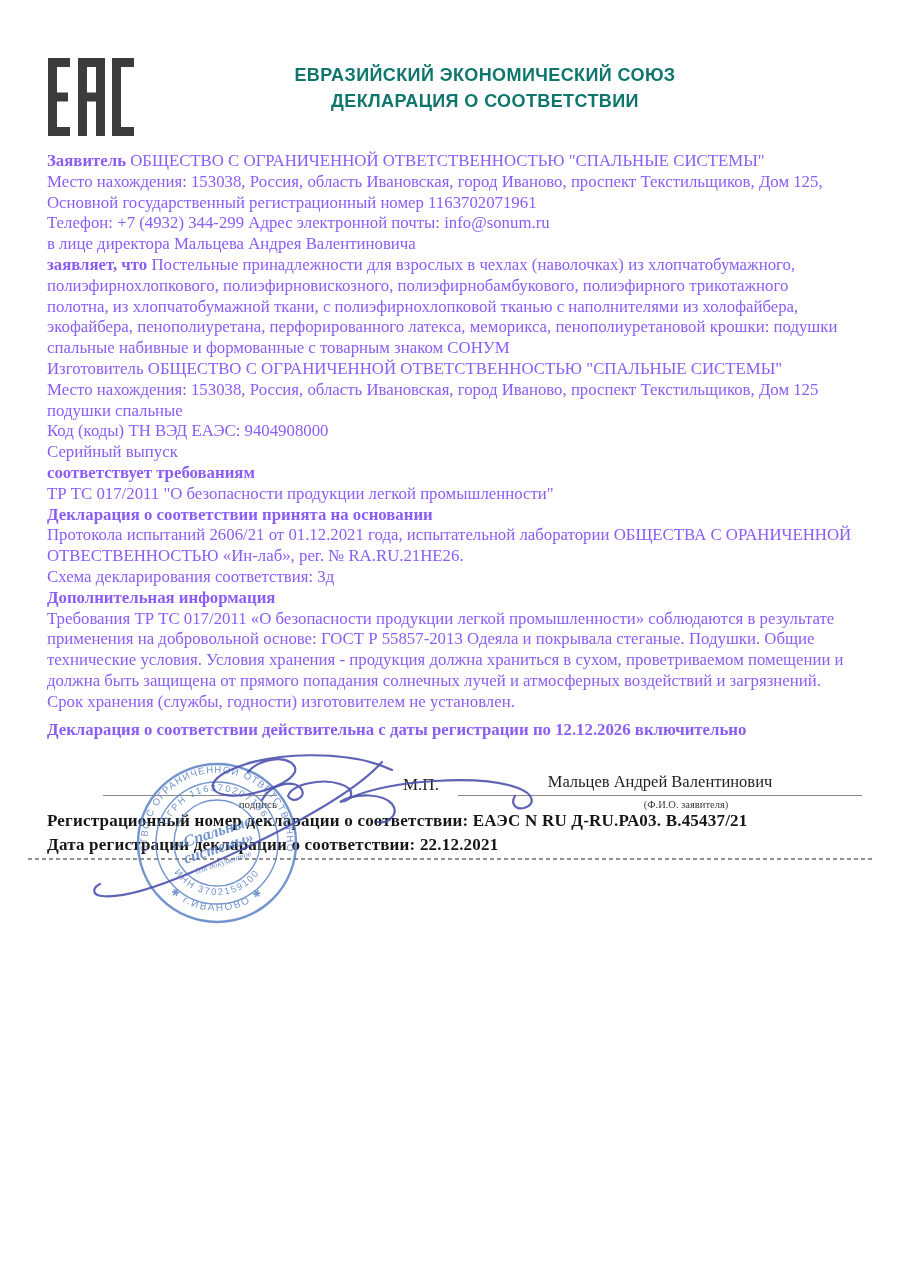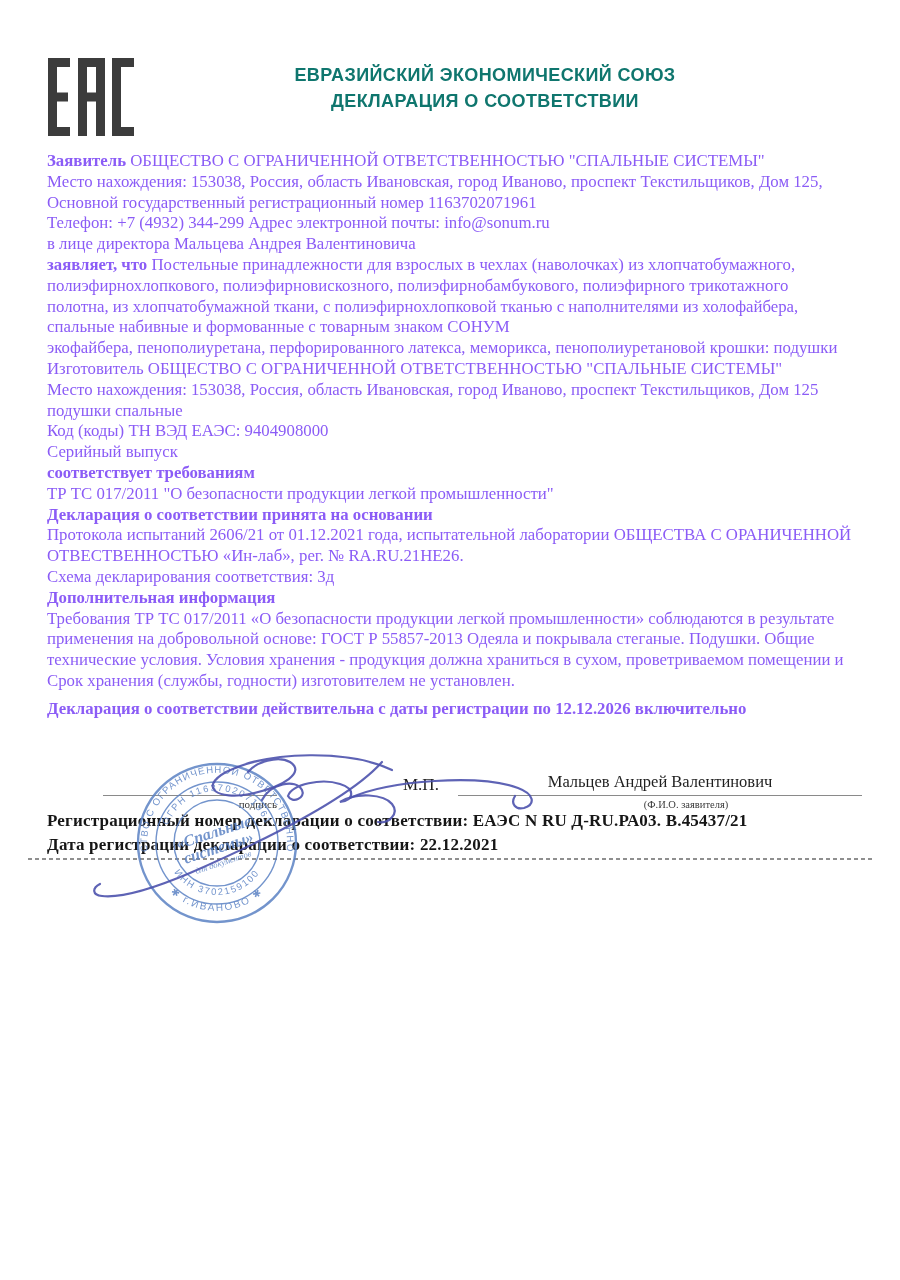--- a/index.html
+++ b/index.html
@@ -67,37 +67,38 @@
 
   <div class="doc-body" id="doc-body">
       <div class="line"><span class="b">Заявитель </span><span>ОБЩЕСТВО С ОГРАНИЧЕННОЙ ОТВЕТСТВЕННОСТЬЮ "СПАЛЬНЫЕ СИСТЕМЫ"</span></div>
       <div class="line"><span>Место нахождения: 153038, Россия, область Ивановская, город Иваново, проспект Текстильщиков, Дом 125,</span></div>
       <div class="line"><span>Основной государственный регистрационный номер 1163702071961</span></div>
       <div class="line"><span>Телефон: +7 (4932) 344-299 Адрес электронной почты: info@sonum.ru</span></div>
       <div class="line"><span>в лице директора Мальцева Андрея Валентиновича</span></div>
       <div class="line"><span class="b">заявляет, что </span><span>Постельные принадлежности для взрослых в чехлах (наволочках)  из хлопчатобумажного,</span></div>
       <div class="line"><span>полиэфирнохлопкового, полиэфирновискозного, полиэфирнобамбукового, полиэфирного трикотажного</span></div>
       <div class="line"><span>полотна, из хлопчатобумажной ткани, с полиэфирнохлопковой тканью с наполнителями из холофайбера,</span></div>
+      <div class="line"><span>экофайбера, пенополиуретана, перфорированного латекса, меморикса, пенополиуретановой крошки: подушки</span></div>
       <div class="line"><span>спальные набивные и формованные с товарным знаком СОНУМ</span></div>
-      <div class="line"><span>экофайбера, пенополиуретана, перфорированного латекса, меморикса, пенополиуретановой крошки: подушки</span></div>
       <div class="line"><span>Изготовитель ОБЩЕСТВО С ОГРАНИЧЕННОЙ ОТВЕТСТВЕННОСТЬЮ "СПАЛЬНЫЕ СИСТЕМЫ"</span></div>
       <div class="line"><span>Место нахождения: 153038, Россия, область Ивановская, город Иваново, проспект Текстильщиков, Дом 125</span></div>
       <div class="line"><span>подушки спальные</span></div>
       <div class="line"><span>Код (коды) ТН ВЭД ЕАЭС: 9404908000</span></div>
       <div class="line"><span>Серийный выпуск</span></div>
       <div class="line"><span class="b">соответствует требованиям</span></div>
       <div class="line"><span>ТР ТС 017/2011 "О безопасности продукции легкой промышленности"</span></div>
       <div class="line"><span class="b">Декларация о соответствии принята на основании</span></div>
       <div class="line"><span>Протокола испытаний 2606/21 от 01.12.2021 года, испытательной лаборатории ОБЩЕСТВА С ОРАНИЧЕННОЙ</span></div>
       <div class="line"><span>ОТВЕСТВЕННОСТЬЮ «Ин-лаб», рег. № RA.RU.21НЕ26.</span></div>
       <div class="line"><span>Схема декларирования соответствия: 3д</span></div>
       <div class="line"><span class="b">Дополнительная информация</span></div>
       <div class="line"><span>Требования ТР ТС 017/2011 «О безопасности продукции легкой промышленности» соблюдаются в результате</span></div>
       <div class="line"><span>применения на добровольной основе: ГОСТ Р 55857-2013 Одеяла и покрывала стеганые. Подушки. Общие</span></div>
       <div class="line"><span>технические условия. Условия хранения - продукция должна храниться в сухом, проветриваемом помещении и</span></div>
+      <div class="line"><span>должна быть защищена от прямого попадания солнечных лучей и атмосферных воздействий и загрязнений.</span></div>
       <div class="line"><span>Срок хранения (службы, годности) изготовителем не установлен.</span></div>
       <div class="line gap"><span class="b">Декларация о соответствии действительна с даты регистрации по 12.12.2026 включительно</span></div>
     </div>
 
   <div class="sig-line"></div>
   <div class="sig-caption">подпись</div>
   <div class="mp">М.П.</div>
   <div class="fio-wrap">
     <div class="fio-name">Мальцев Андрей Валентинович</div>
   </div>

